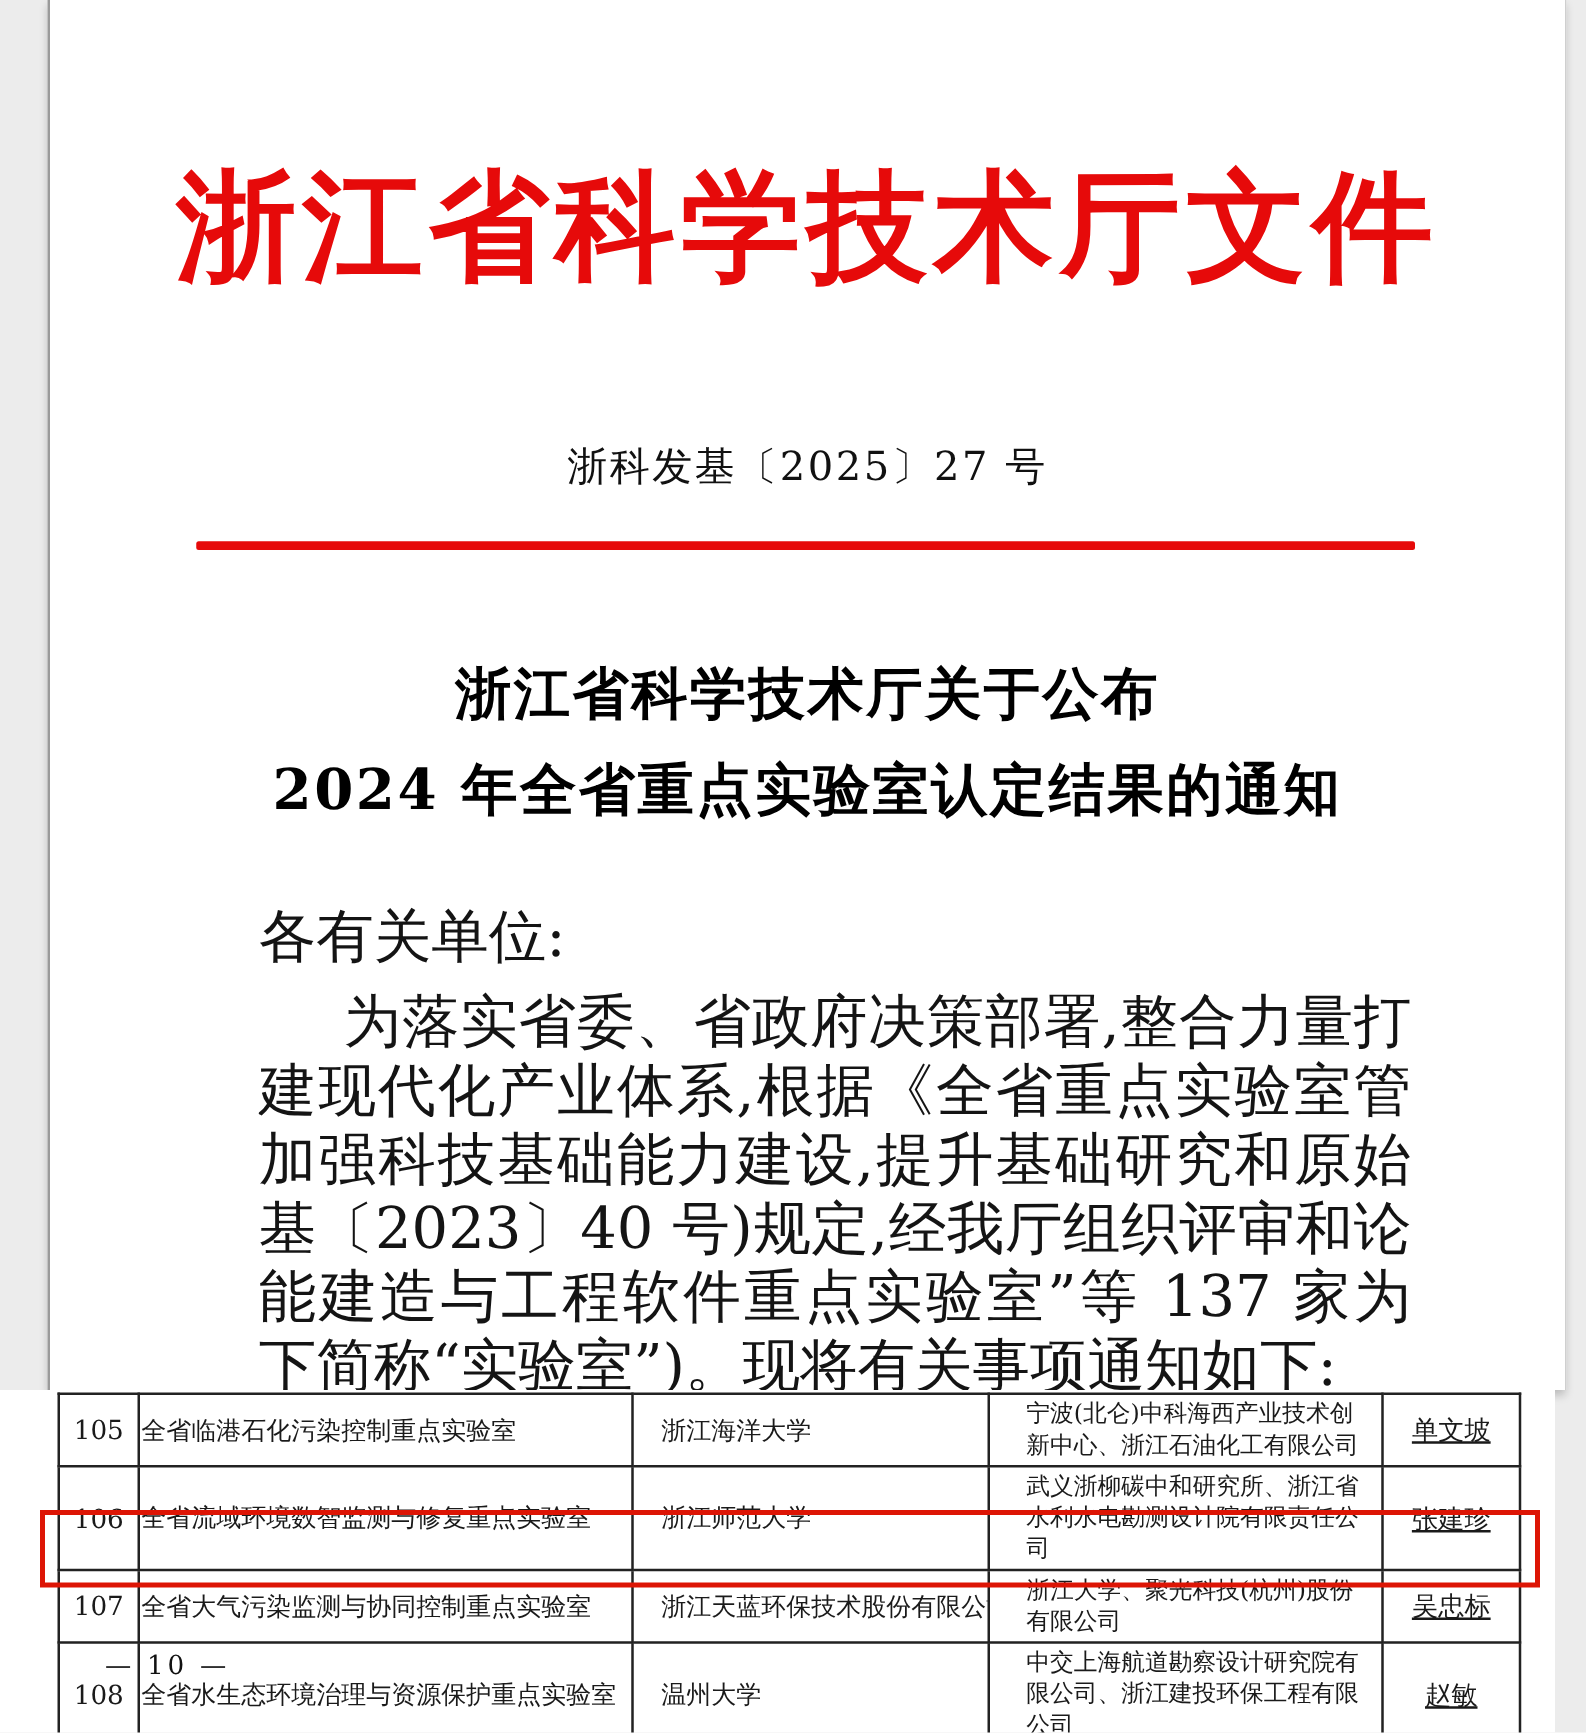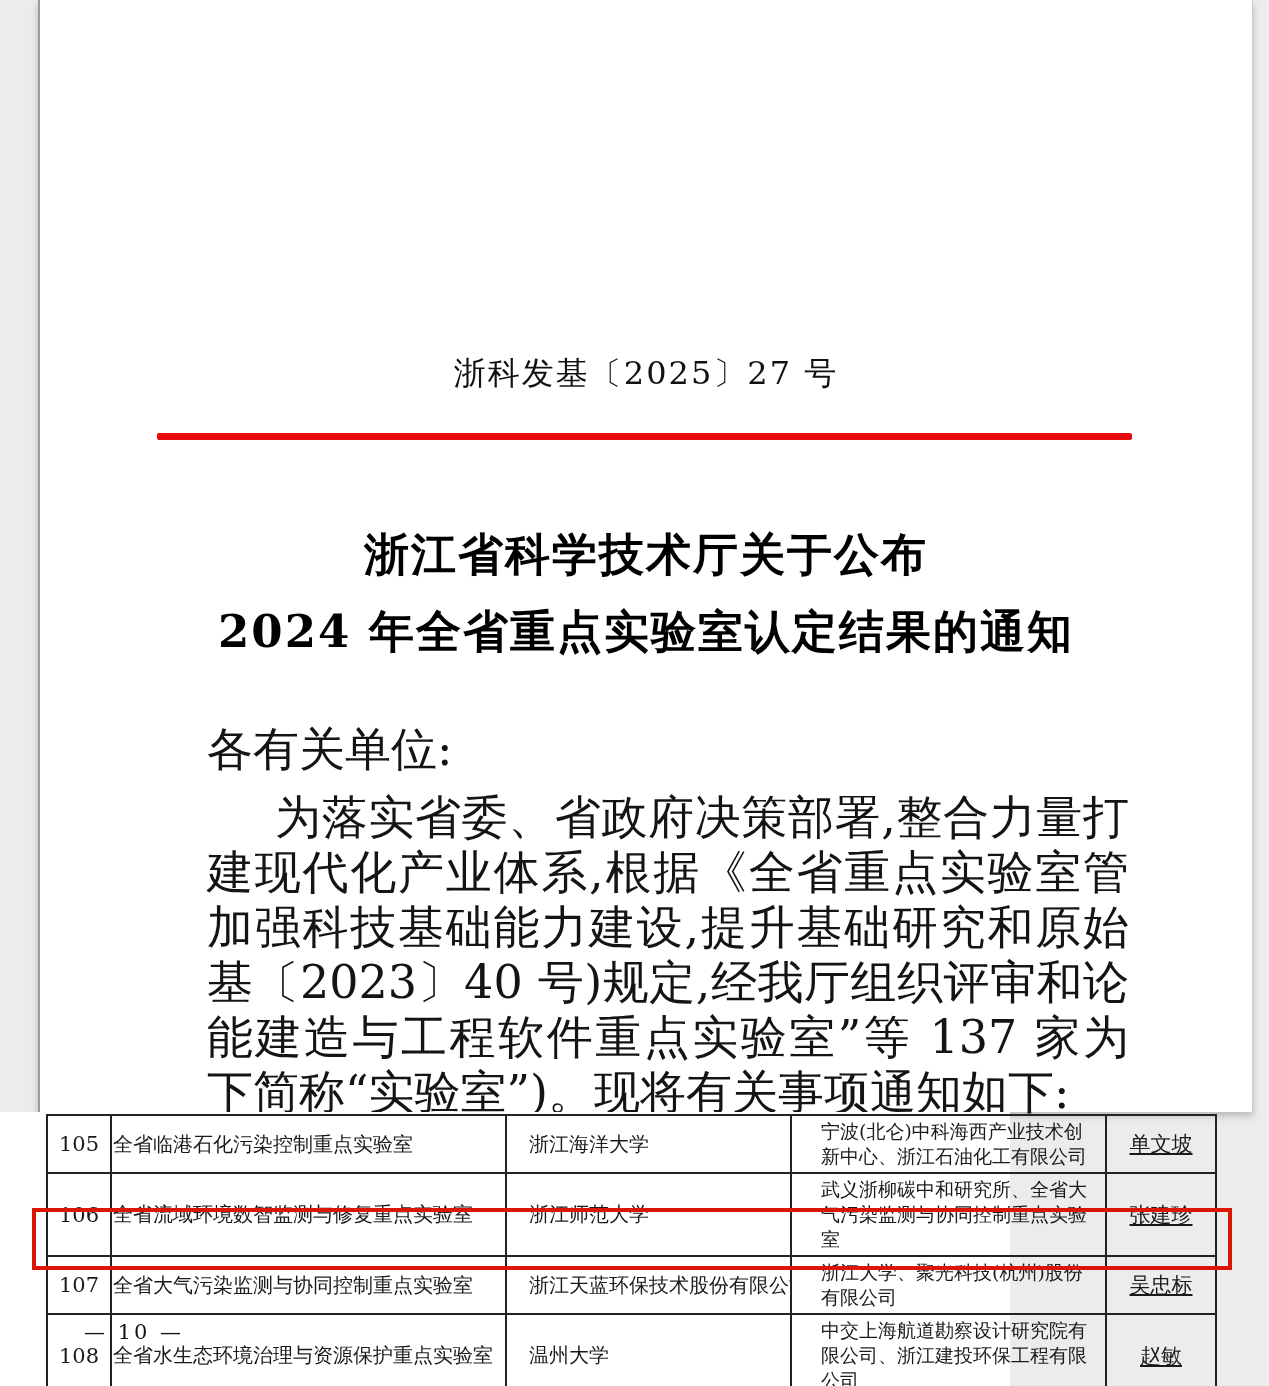--- a/index.html
+++ b/index.html
@@ -51,21 +51,21 @@
   }
   .body-line.jl{
     white-space:normal;
     text-align:justify;
     text-align-last:justify;
     overflow:hidden;
   }
   .body-line.indent{padding-left:68px;}
   
   .section-table{
-    position:absolute;left:0;top:1112px;width:1010px;height:274px;
+    position:absolute;left:0;top:1112px;width:1244px;height:274px;
     background:#ffffff;
   }
   table.labs{
     position:absolute;left:46px;top:2px;
     border-collapse:collapse;table-layout:fixed;
     width:1169px;
   }
   table.labs td{
     border:2px solid #222;
     vertical-align:middle;
@@ -86,20 +86,21 @@
     position:absolute;left:84px;top:1320px;
     font-size:21px;letter-spacing:3px;color:#111;
     white-space:nowrap;
   }
 </style>
 </head>
 <body>
 
 <div class="page-top">
 
+  <div class="masthead">浙江省科学技术厅文件</div>
 
   <div class="doc-number">浙科发基〔2025〕27 号</div>
 
   <div class="red-rule"></div>
 
   <div class="notice-title">
     <div>浙江省科学技术厅关于公布</div>
     <div>2024 年全省重点实验室认定结果的通知</div>
   </div>
 
@@ -128,21 +129,21 @@
         <td class="c-no">105</td>
         <td class="c-lab">全省临港石化污染控制重点实验室</td>
         <td class="c-unit">浙江海洋大学</td>
         <td class="c-partner">宁波(北仑)中科海西产业技术创新中心、浙江石油化工有限公司</td>
         <td class="c-director">单文坡</td>
       </tr>
       <tr style="height:50px">
         <td class="c-no">106</td>
         <td class="c-lab">全省流域环境数智监测与修复重点实验室</td>
         <td class="c-unit">浙江师范大学</td>
-        <td class="c-partner">武义浙柳碳中和研究所、全省大气污染监测与协同控制重点实验室</td>
+        <td class="c-partner">武义浙柳碳中和研究所、浙江省水利水电勘测设计院有限责任公司</td>
         <td class="c-director">张建珍</td>
       </tr>
       <tr style="height:51px">
         <td class="c-no">107</td>
         <td class="c-lab">全省大气污染监测与协同控制重点实验室</td>
         <td class="c-unit">浙江天蓝环保技术股份有限公司</td>
         <td class="c-partner">浙江大学、聚光科技(杭州)股份有限公司</td>
         <td class="c-director">吴忠标</td>
       </tr>
       <tr style="height:48px">

